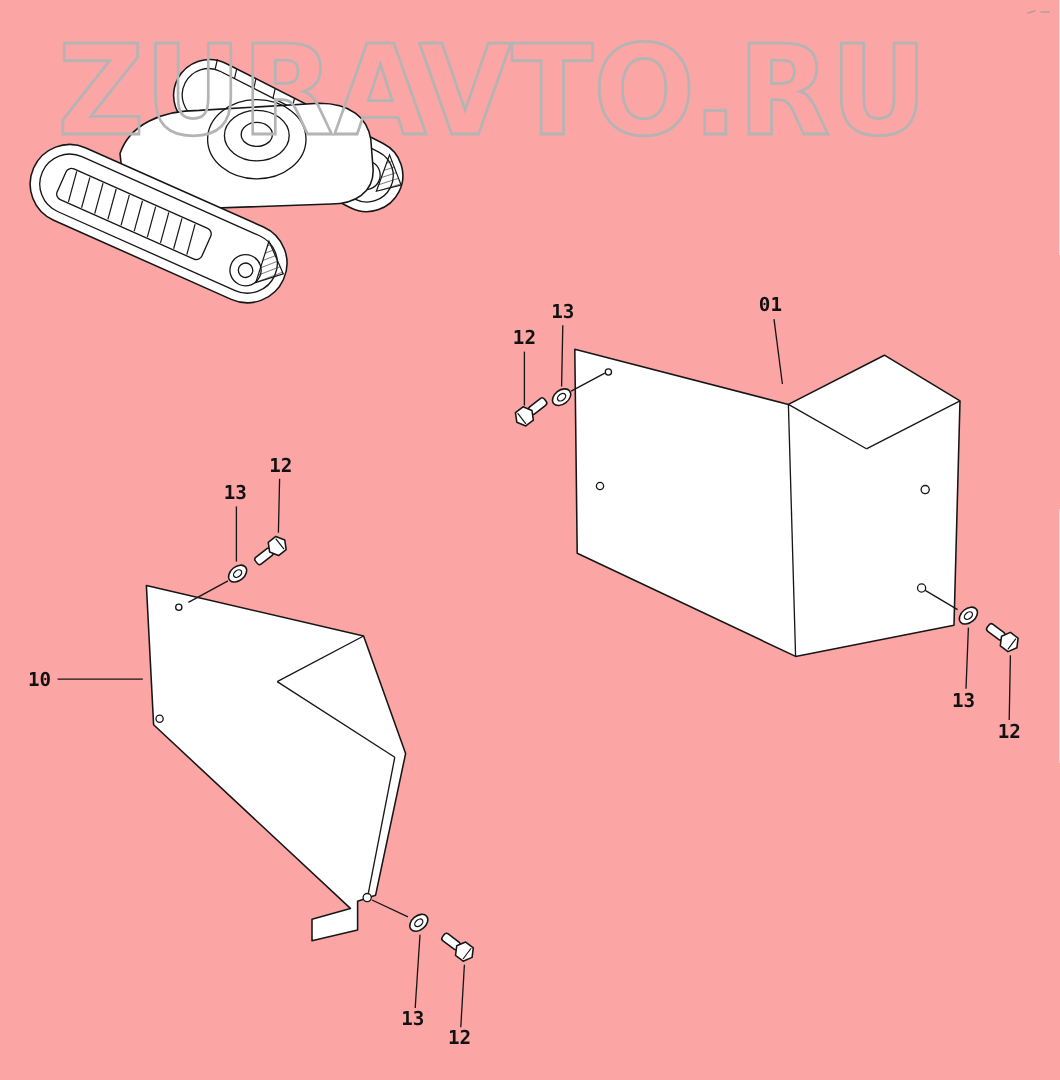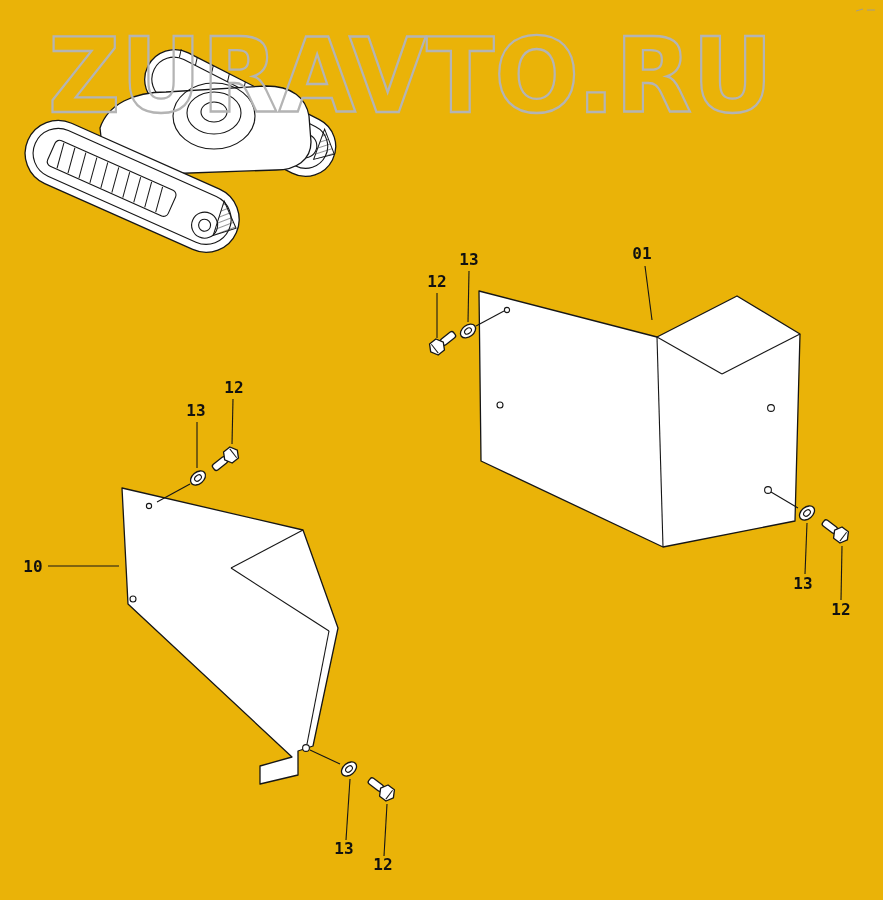--- a/index.html
+++ b/index.html
@@ -1,20 +1,20 @@
 <!DOCTYPE html>
 <html><head>
 <meta charset="utf-8">
 <style>
   html, body { margin: 0; padding: 0; background: #fff; }
   #page {
     position: relative;
     width: 883px;
     height: 900px;
-    background: #eab308;
+    background: #fca5a5;
     overflow: hidden;
     font-family: "DejaVu Sans", sans-serif;
   }
   svg { display: block; }
   .ln  { fill: #ffffff; stroke: #161616; stroke-width: 1.3; stroke-linejoin: round; }
   .lnt { fill: none;    stroke: #161616; stroke-width: 1.1; stroke-linejoin: round; }
   .thin{ fill: none;    stroke: #161616; stroke-width: 1;   }
   .leader { fill: none; stroke: #161616; stroke-width: 1.1; }
   .hole { fill: #ffffff; stroke: #161616; stroke-width: 1.1; }
   .callout {

